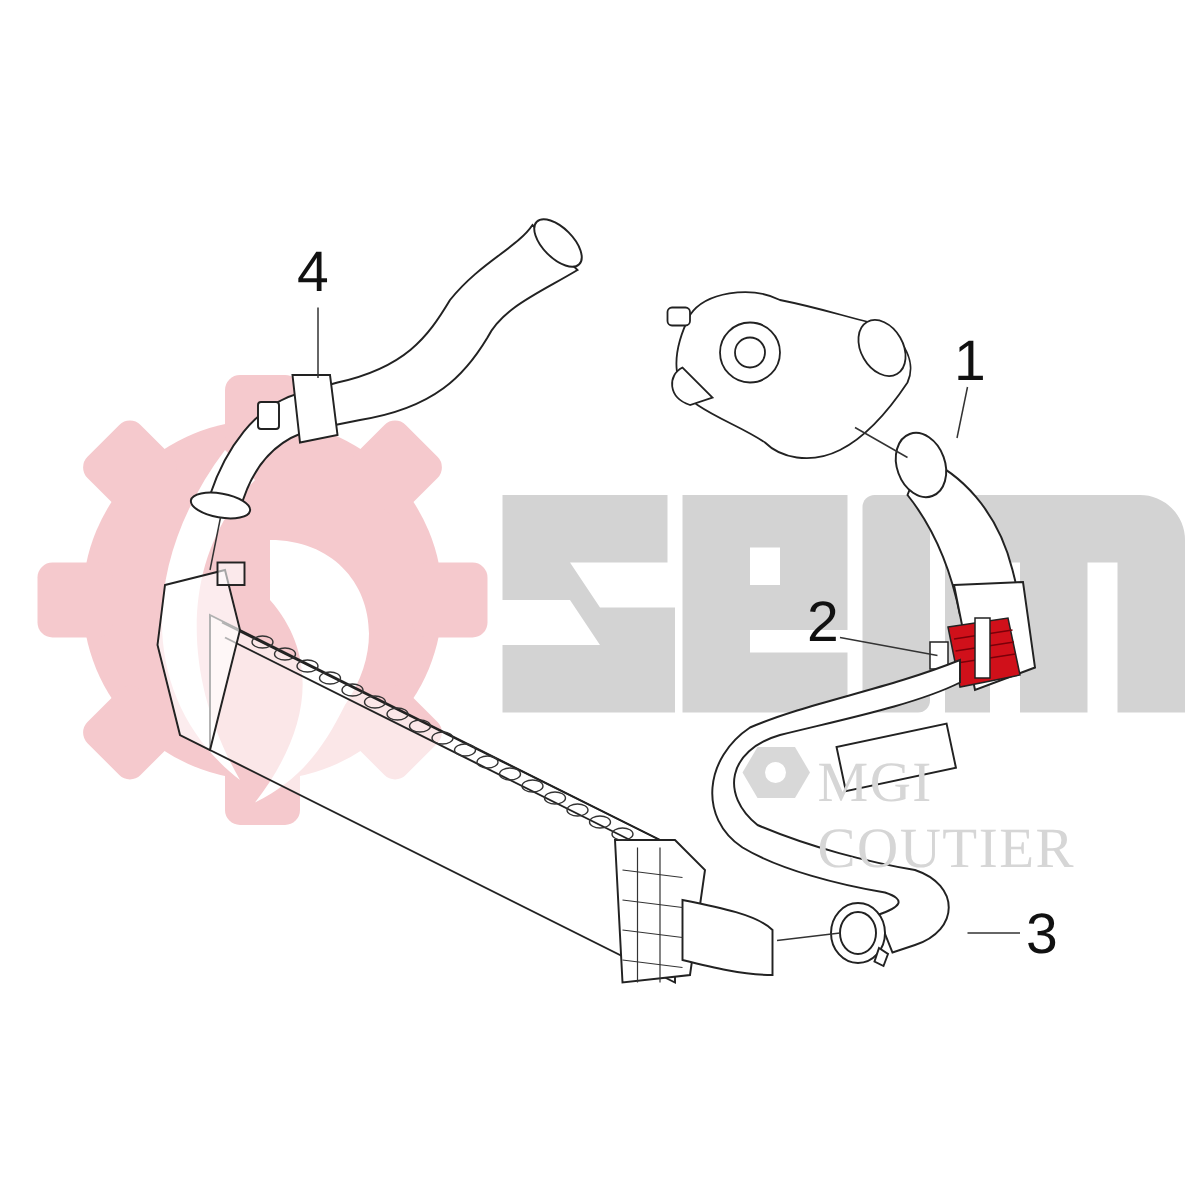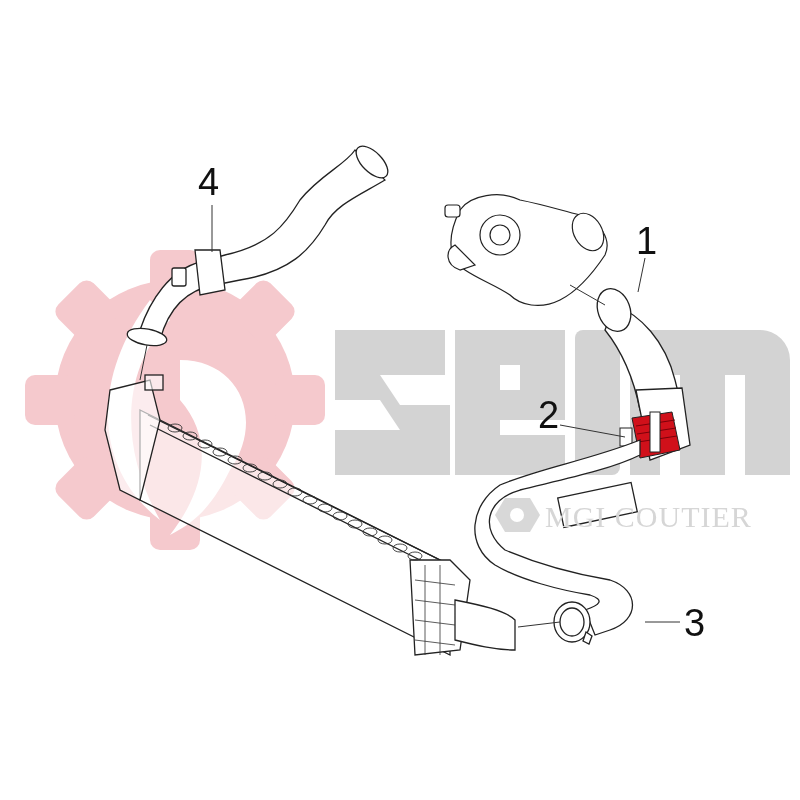--- a/index.html
+++ b/index.html
@@ -1,19 +1,19 @@
 <!DOCTYPE html>
 <html><head>
 <meta charset="utf-8">
 <style>
   html,body{margin:0;padding:0;background:#fff;}
   #stage{position:relative;width:800px;height:800px;overflow:hidden;background:#fff;font-family:"Liberation Sans",sans-serif;}
   svg{position:absolute;left:0;top:0;}
   .callout{position:absolute;font-family:"Liberation Sans",sans-serif;font-size:38px;color:#111;line-height:1;}
-  .wm-text{position:absolute;font-family:"Liberation Serif",serif;font-size:30px;color:#d6d6d6;letter-spacing:1px;}
+  .wm-text{position:absolute;font-family:"Liberation Serif",serif;font-size:38px;color:#d6d6d6;letter-spacing:1px;}
 </style>
 </head>
 <body>
 
 <div id="stage">
   <svg width="800" height="800" viewBox="0 0 800 800">
 
     <g fill="#f5c9cd">
       <circle cx="175" cy="400" r="120"></circle>
       <g>

